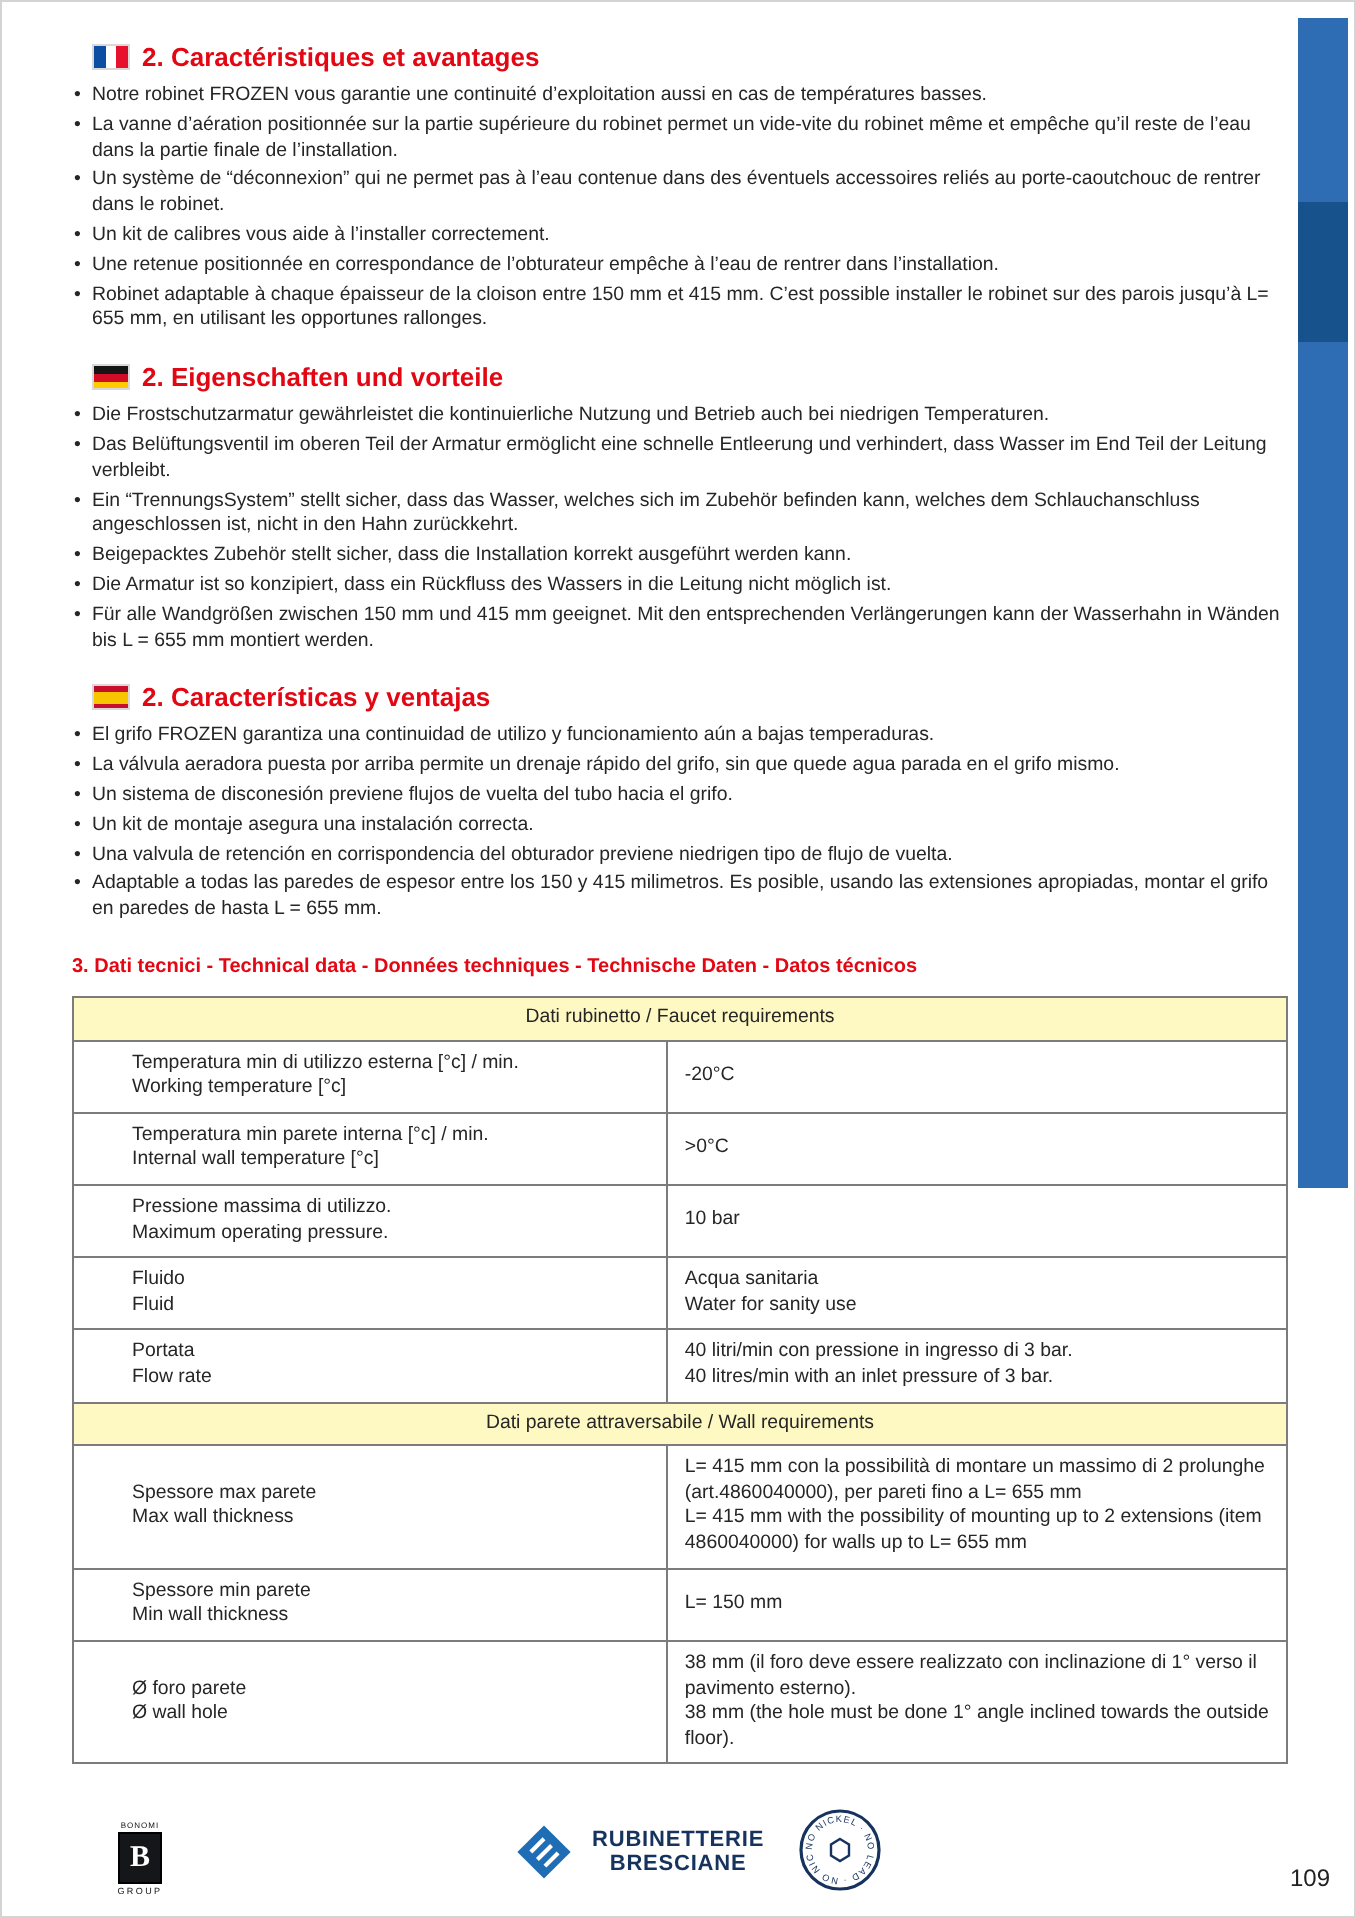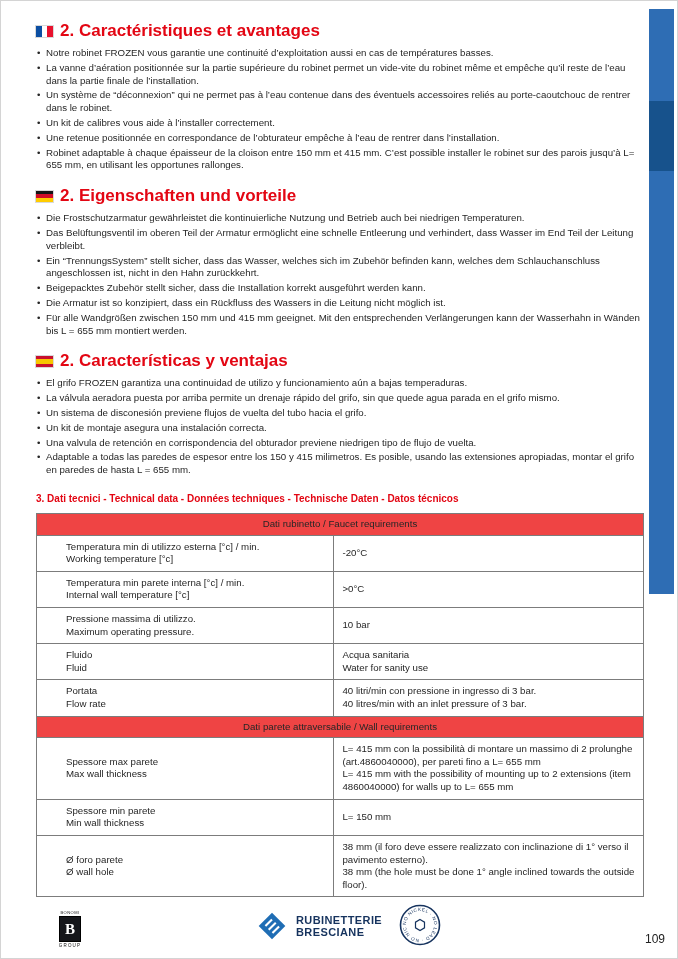--- a/index.html
+++ b/index.html
@@ -1,47 +1,47 @@
 <!DOCTYPE html>
 <html><head>
 <meta charset="utf-8">
 <style>
   html,body{margin:0;padding:0;background:#e9e9e9;}
   .page{width:678px;height:959px;position:relative;background:#fff;border:1px solid #d4d4d4;
         box-sizing:border-box;overflow:hidden;font-family:"Liberation Sans",sans-serif;color:#1e1e1e;}
   .content{padding:20px 35px 0 35px;width:608px;box-sizing:content-box;}
-  .sec-title{display:flex;align-items:center;gap:7px;color:#e30613;font-size:17px;font-weight:bold;
-             margin:14px 0 6px 0;}
+  .sec-title{display:flex;align-items:center;gap:7px;color:#e30613;font-size:13px;font-weight:bold;
+             margin:14px 0 6px 11px;}
   .sec-title.first{margin-top:0;}
   .flag{display:inline-flex;width:17px;height:11px;box-shadow:0 0 0 1px #d9d9d9;flex:none;}
   .flag i{display:block;flex:1;}
   .fr{flex-direction:row}
   .fr i:nth-child(1){background:#0b4ea2}.fr i:nth-child(2){background:#fff}.fr i:nth-child(3){background:#e8112d}
   .de{flex-direction:column}
   .de i:nth-child(1){background:#151515}.de i:nth-child(2){background:#d00c27}.de i:nth-child(3){background:#ffcc00}
   .es{flex-direction:column}
   .es i:nth-child(1){background:#c8102e}.es i:nth-child(2){background:#f7c600;flex:2}.es i:nth-child(3){background:#c8102e}
   ul.features{list-style:none;margin:0;padding:0;font-size:9.7px;line-height:1.32;color:#262626;}
   ul.features li{position:relative;padding-left:10px;margin-bottom:2px;}
   ul.features li::before{content:"•";position:absolute;left:1px;top:0;}
   .tech-title{color:#e30613;font-size:10px;font-weight:bold;margin:16px 0 0 0;}
   table.tech{width:100%;border-collapse:collapse;font-size:9.7px;margin-top:9px;color:#262626;}
   table.tech td{border:1px solid #7c7c7c;padding:5px 8px;vertical-align:middle;white-space:pre-line;line-height:1.3;}
-  table.tech td.hdr{background:#ef4444;text-align:center;white-space:normal;padding:4px 8px;}
+  table.tech td.hdr{background:#fef9c3;text-align:center;white-space:normal;padding:4px 8px;}
   table.tech td.label{width:49%;padding-left:29px;}
   .sidebar-strip{position:absolute;top:8px;right:3px;width:25px;height:585px;background:#2e6db4;}
   .sidebar-tab{position:absolute;top:92px;left:0;width:100%;height:70px;background:#17528c;}
   .footer{position:absolute;left:0;right:0;bottom:8px;height:54px;}
   .group-logo{position:absolute;left:55px;bottom:2px;width:28px;text-align:center;color:#111;}
   .gl-top{font-size:4px;letter-spacing:.5px;}
   .gl-b{background:#15161a;color:#fff;font-family:"Liberation Serif",serif;font-size:15px;font-weight:bold;
         width:20px;height:24px;line-height:24px;margin:1px auto;border:1px solid #000;}
   .gl-bottom{font-size:4.5px;letter-spacing:1.2px;}
   .brand{position:absolute;left:255px;bottom:8px;display:flex;align-items:center;gap:8px;}
-  .brand-text{color:#16335e;font-weight:bold;font-size:11px;line-height:1.12;letter-spacing:.4px;}
+  .brand-text{color:#16335e;font-weight:bold;font-size:11px;line-height:1.12;letter-spacing:.4px;text-align:center;}
   .badge{position:absolute;left:398px;bottom:4px;}
   .pagenum{position:absolute;right:12px;bottom:4px;font-size:12px;color:#222;}
 </style>
 </head>
 <body>
 
 <div class="page">
 
   <div class="sidebar-strip">
     <div class="sidebar-tab"></div>

